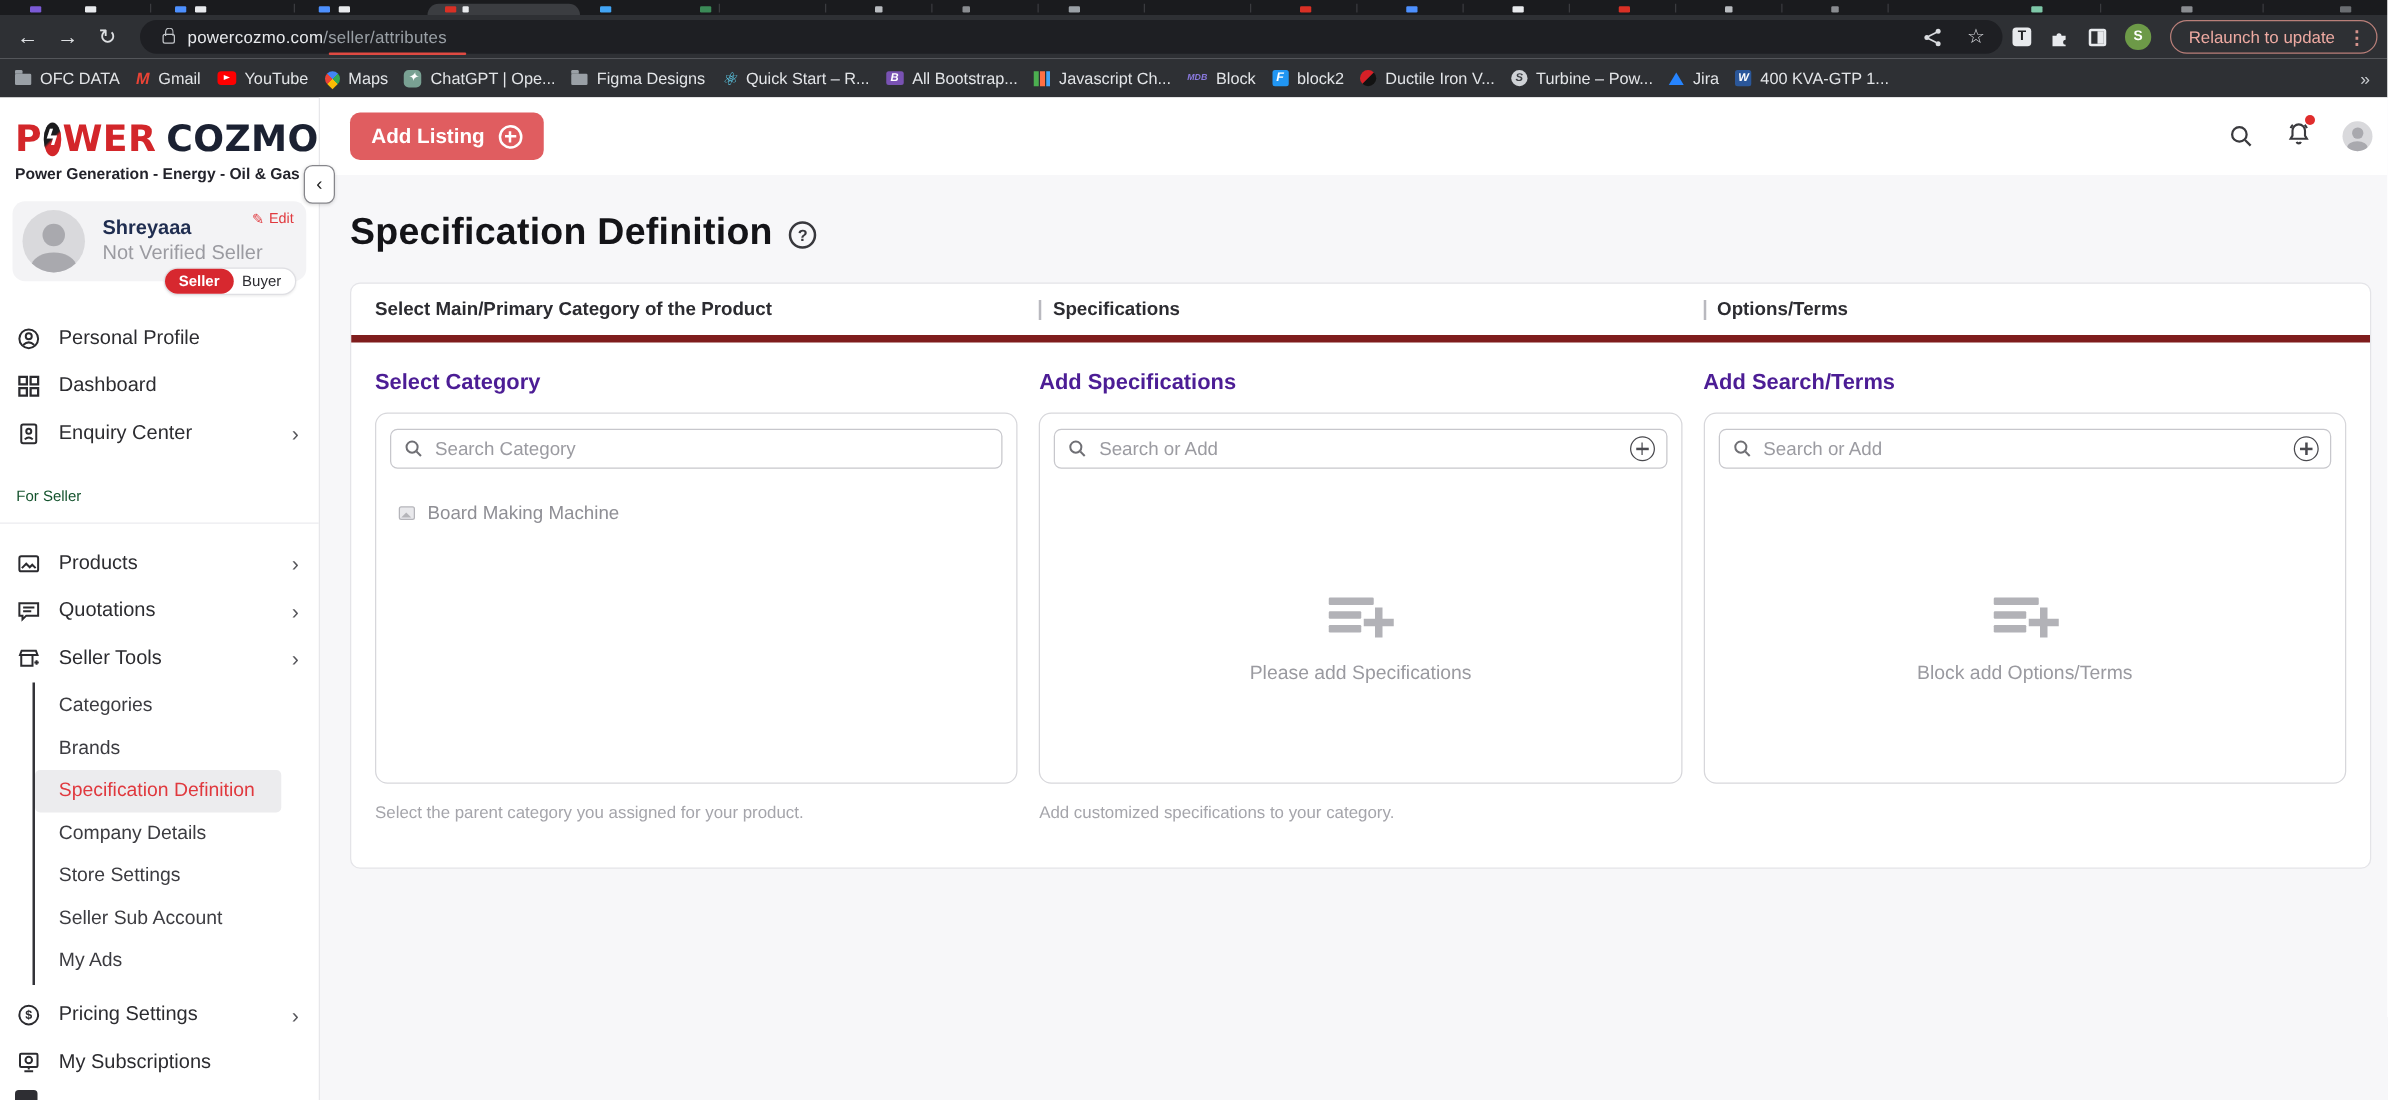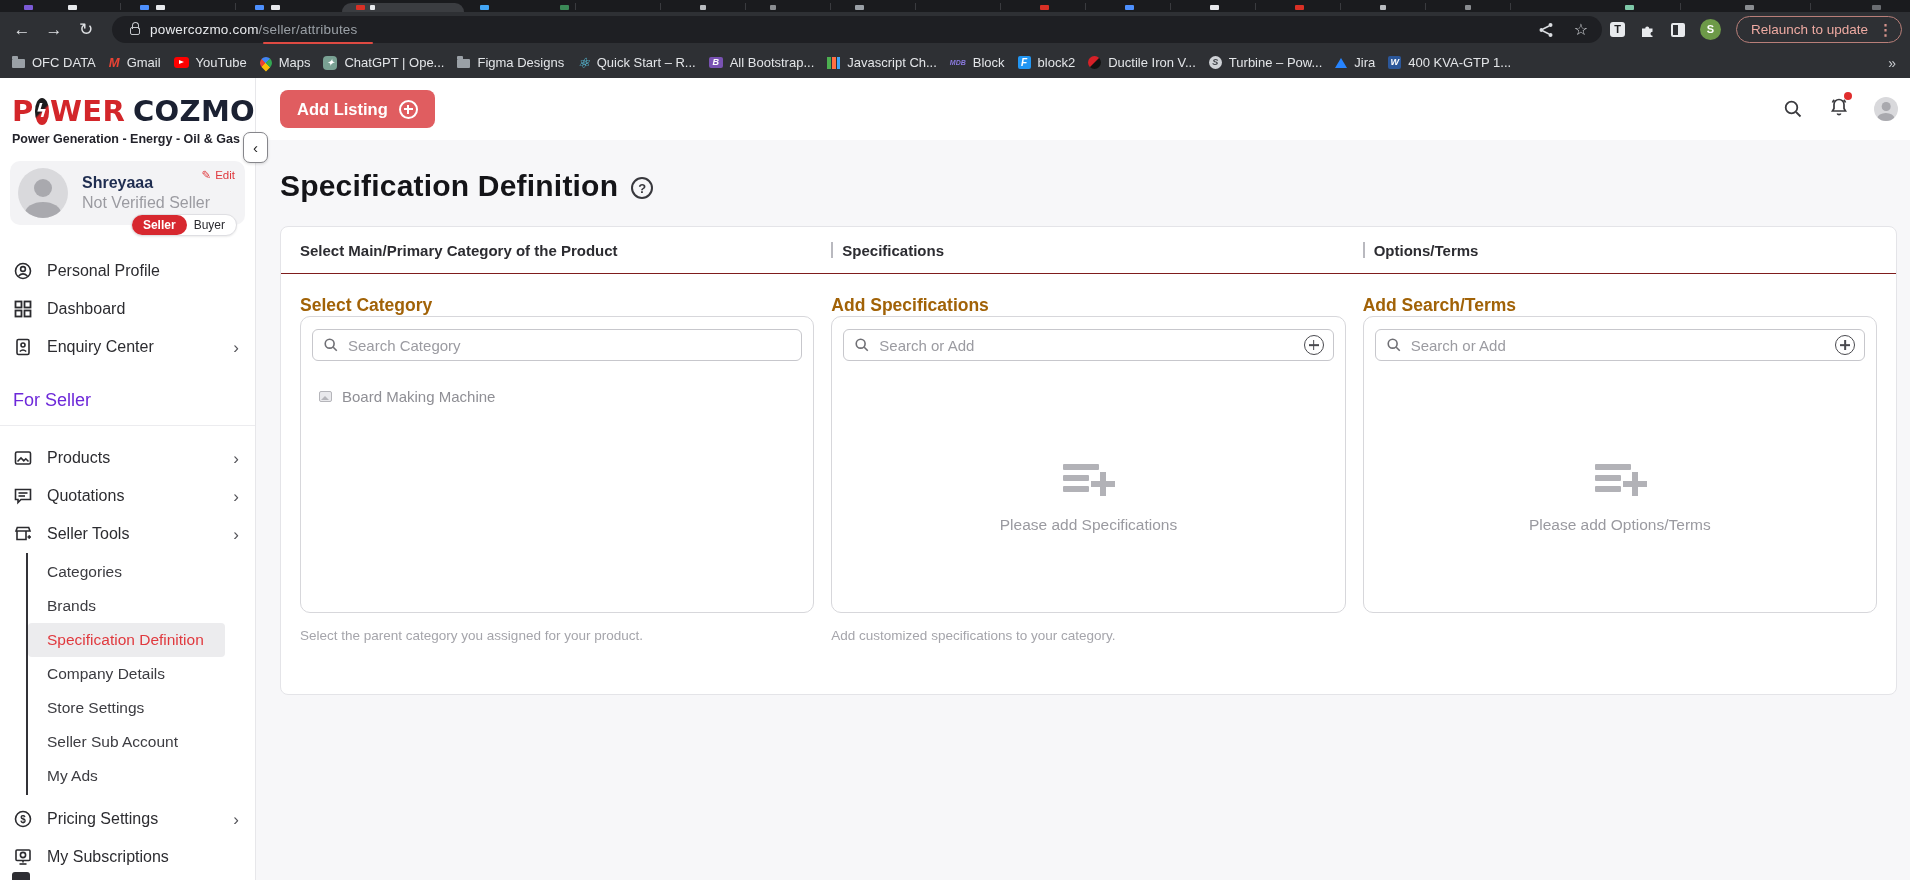--- a/index.html
+++ b/index.html
@@ -75,21 +75,21 @@
   .user-status { position:absolute; left:72px; top:33px; font-size:16px; color:#9b9ba1; }
   .edit-link { position:absolute; right:10px; top:7px; color:#e0393e; font-size:11.5px; display:flex; gap:4px; align-items:center; }
   .role-pill { position:absolute; right:8px; bottom:-11px; display:flex; align-items:center; background:#fff; border:1px solid #dfdfe3; border-radius:999px; box-shadow:0 1px 2px rgba(0,0,0,.08); }
   .role-seller { background:#d7282f; color:#fff; font-size:12px; font-weight:700; padding:3px 11px; border-radius:999px; }
   .role-buyer { color:#2b2b30; font-size:12px; padding:3px 11px 3px 7px; }
 
   .nav { margin-top:27px; }
   .nav-item { display:flex; align-items:center; gap:14px; padding:9px 16px 9px 13px; font-size:16px; color:#2c2c30; cursor:pointer; }
   .nav-item svg { flex:0 0 auto; }
   .chev { margin-left:auto; color:#55555a; font-size:17px; line-height:1; }
-  .section-label { color:#6d28d9; font-size:18px; padding:24px 13px 14px; }
+  .section-label { color:#14532d; font-size:12px; padding:24px 13px 14px; }
   .side-divider { border-bottom:1px solid #ececef; }
   .nav.seller { margin-top:13px; }
   .subnav { margin-left:26px; margin-right:30px; border-left:2px solid #333338; padding:2px 0; }
   .sub-item { padding:8px 0 8px 19px; font-size:15.5px; color:#3c3c41; border-radius:4px; cursor:pointer; }
   .sub-item.active { background:#ececee; color:#e0393e; }
   .partial-item { position:absolute; bottom:0; left:12px; width:18px; height:8px; background:#2e2e33; border-radius:3px 3px 0 0; }
 
   .main { flex:1; background:#f7f7f9; position:relative; min-width:0; }
   .app-header { height:62px; background:#fff; display:flex; align-items:center; }
   .add-listing { margin-left:24px; height:38px; background:#e05d60; border:none; border-radius:8px; color:#fff; font-weight:700; font-size:16.5px; font-family:inherit; display:flex; align-items:center; gap:11px; padding:0 17px; cursor:pointer; }
@@ -103,25 +103,25 @@
   .top-avatar { width:24px; height:24px; }
 
   .collapse-btn { position:absolute; left:-13px; top:54px; width:25px; height:31px; background:#fff; border:1px solid #86868b; border-radius:7px; color:#222; font-size:15px; line-height:29px; text-align:center; box-shadow:0 1px 3px rgba(0,0,0,.15); cursor:pointer; z-index:5; }
 
   .content { padding:0 13px 0 24px; }
   .page-title-row { margin-top:29px; display:flex; align-items:center; gap:13px; }
   .page-title { font-size:30px; font-weight:700; color:#141418; letter-spacing:.2px; }
   .help-circle { width:22px; height:22px; border:2px solid #38383d; border-radius:50%; color:#38383d; font-size:13px; font-weight:700; text-align:center; line-height:19px; margin-top:4px; }
 
   .card { margin-top:23px; background:#fff; border:1px solid #e4e4e8; border-radius:8px; height:469px; }
-  .steps { display:grid; grid-template-columns:1fr 1fr 1fr; gap:17px; height:47px; align-items:center; padding:0 19px; border-bottom:1px solid #7f1d1d; }
+  .steps { display:grid; grid-template-columns:1fr 1fr 1fr; gap:17px; height:47px; align-items:center; padding:0 19px; border-bottom:6px solid #7f1d1d; }
   .step { font-size:15px; font-weight:700; color:#2c2c31; display:flex; align-items:center; gap:9px; }
   .step-bar { width:2px; height:16px; background:#b9b9bf; }
   .cols { display:grid; grid-template-columns:1fr 1fr 1fr; gap:17px; padding:21px 19px 0; }
-  .col-title { font-size:17.5px; font-weight:700; color:#a16207; }
+  .col-title { font-size:17.5px; font-weight:700; color:#4c1d95; margin-bottom:14px; }
   .panel { height:297px; border:1px solid #d7d7db; border-radius:10px; padding:12px 11px; position:relative; background:#fff; }
   .searchbox { height:32px; border:1px solid #c7c7cc; border-radius:6px; display:flex; align-items:center; gap:9px; padding:0 9px 0 10px; background:#fff; }
   .searchbox input { border:none; outline:none; flex:1; font-size:15px; color:#333; font-family:inherit; background:transparent; min-width:0; }
   .searchbox input::placeholder { color:#9b9ba1; }
   .plus-add { width:20px; height:20px; border:1.7px solid #4a4a4f; border-radius:50%; position:relative; flex:0 0 auto; cursor:pointer; }
   .plus-add::before, .plus-add::after { content:""; position:absolute; background:#4a4a4f; }
   .plus-add::before { left:50%; top:4px; bottom:4px; width:1.7px; transform:translateX(-50%); }
   .plus-add::after { top:50%; left:4px; right:4px; height:1.7px; transform:translateY(-50%); }
   .cat-item { margin-top:27px; padding-left:7px; display:flex; align-items:center; gap:10px; color:#8f8f95; font-size:15px; cursor:pointer; }
   .img-ph { width:13px; height:11px; border:1px solid #b5b5ba; border-radius:2px; position:relative; background:#e9e9ec; }
@@ -505,21 +505,21 @@
                 <span class="plus-add"></span>
               </div>
               <div class="empty">
                 <div class="pl-add">
                     <span class="b b1"></span>
                     <span class="b b2"></span>
                     <span class="b b3"></span>
                     <span class="pv"></span>
                     <span class="ph"></span>
                   </div>
-                <div class="empty-text">Please add Options/Terms</div>
+                <div class="empty-text">Block add Options/Terms</div>
               </div>
             </div>
           </div>
         </div>
 
         <div class="captions">
           <div class="caption">Select the parent category you assigned for your product.</div>
           <div class="caption">Add customized specifications to your category.</div>
         </div>
       </div>

